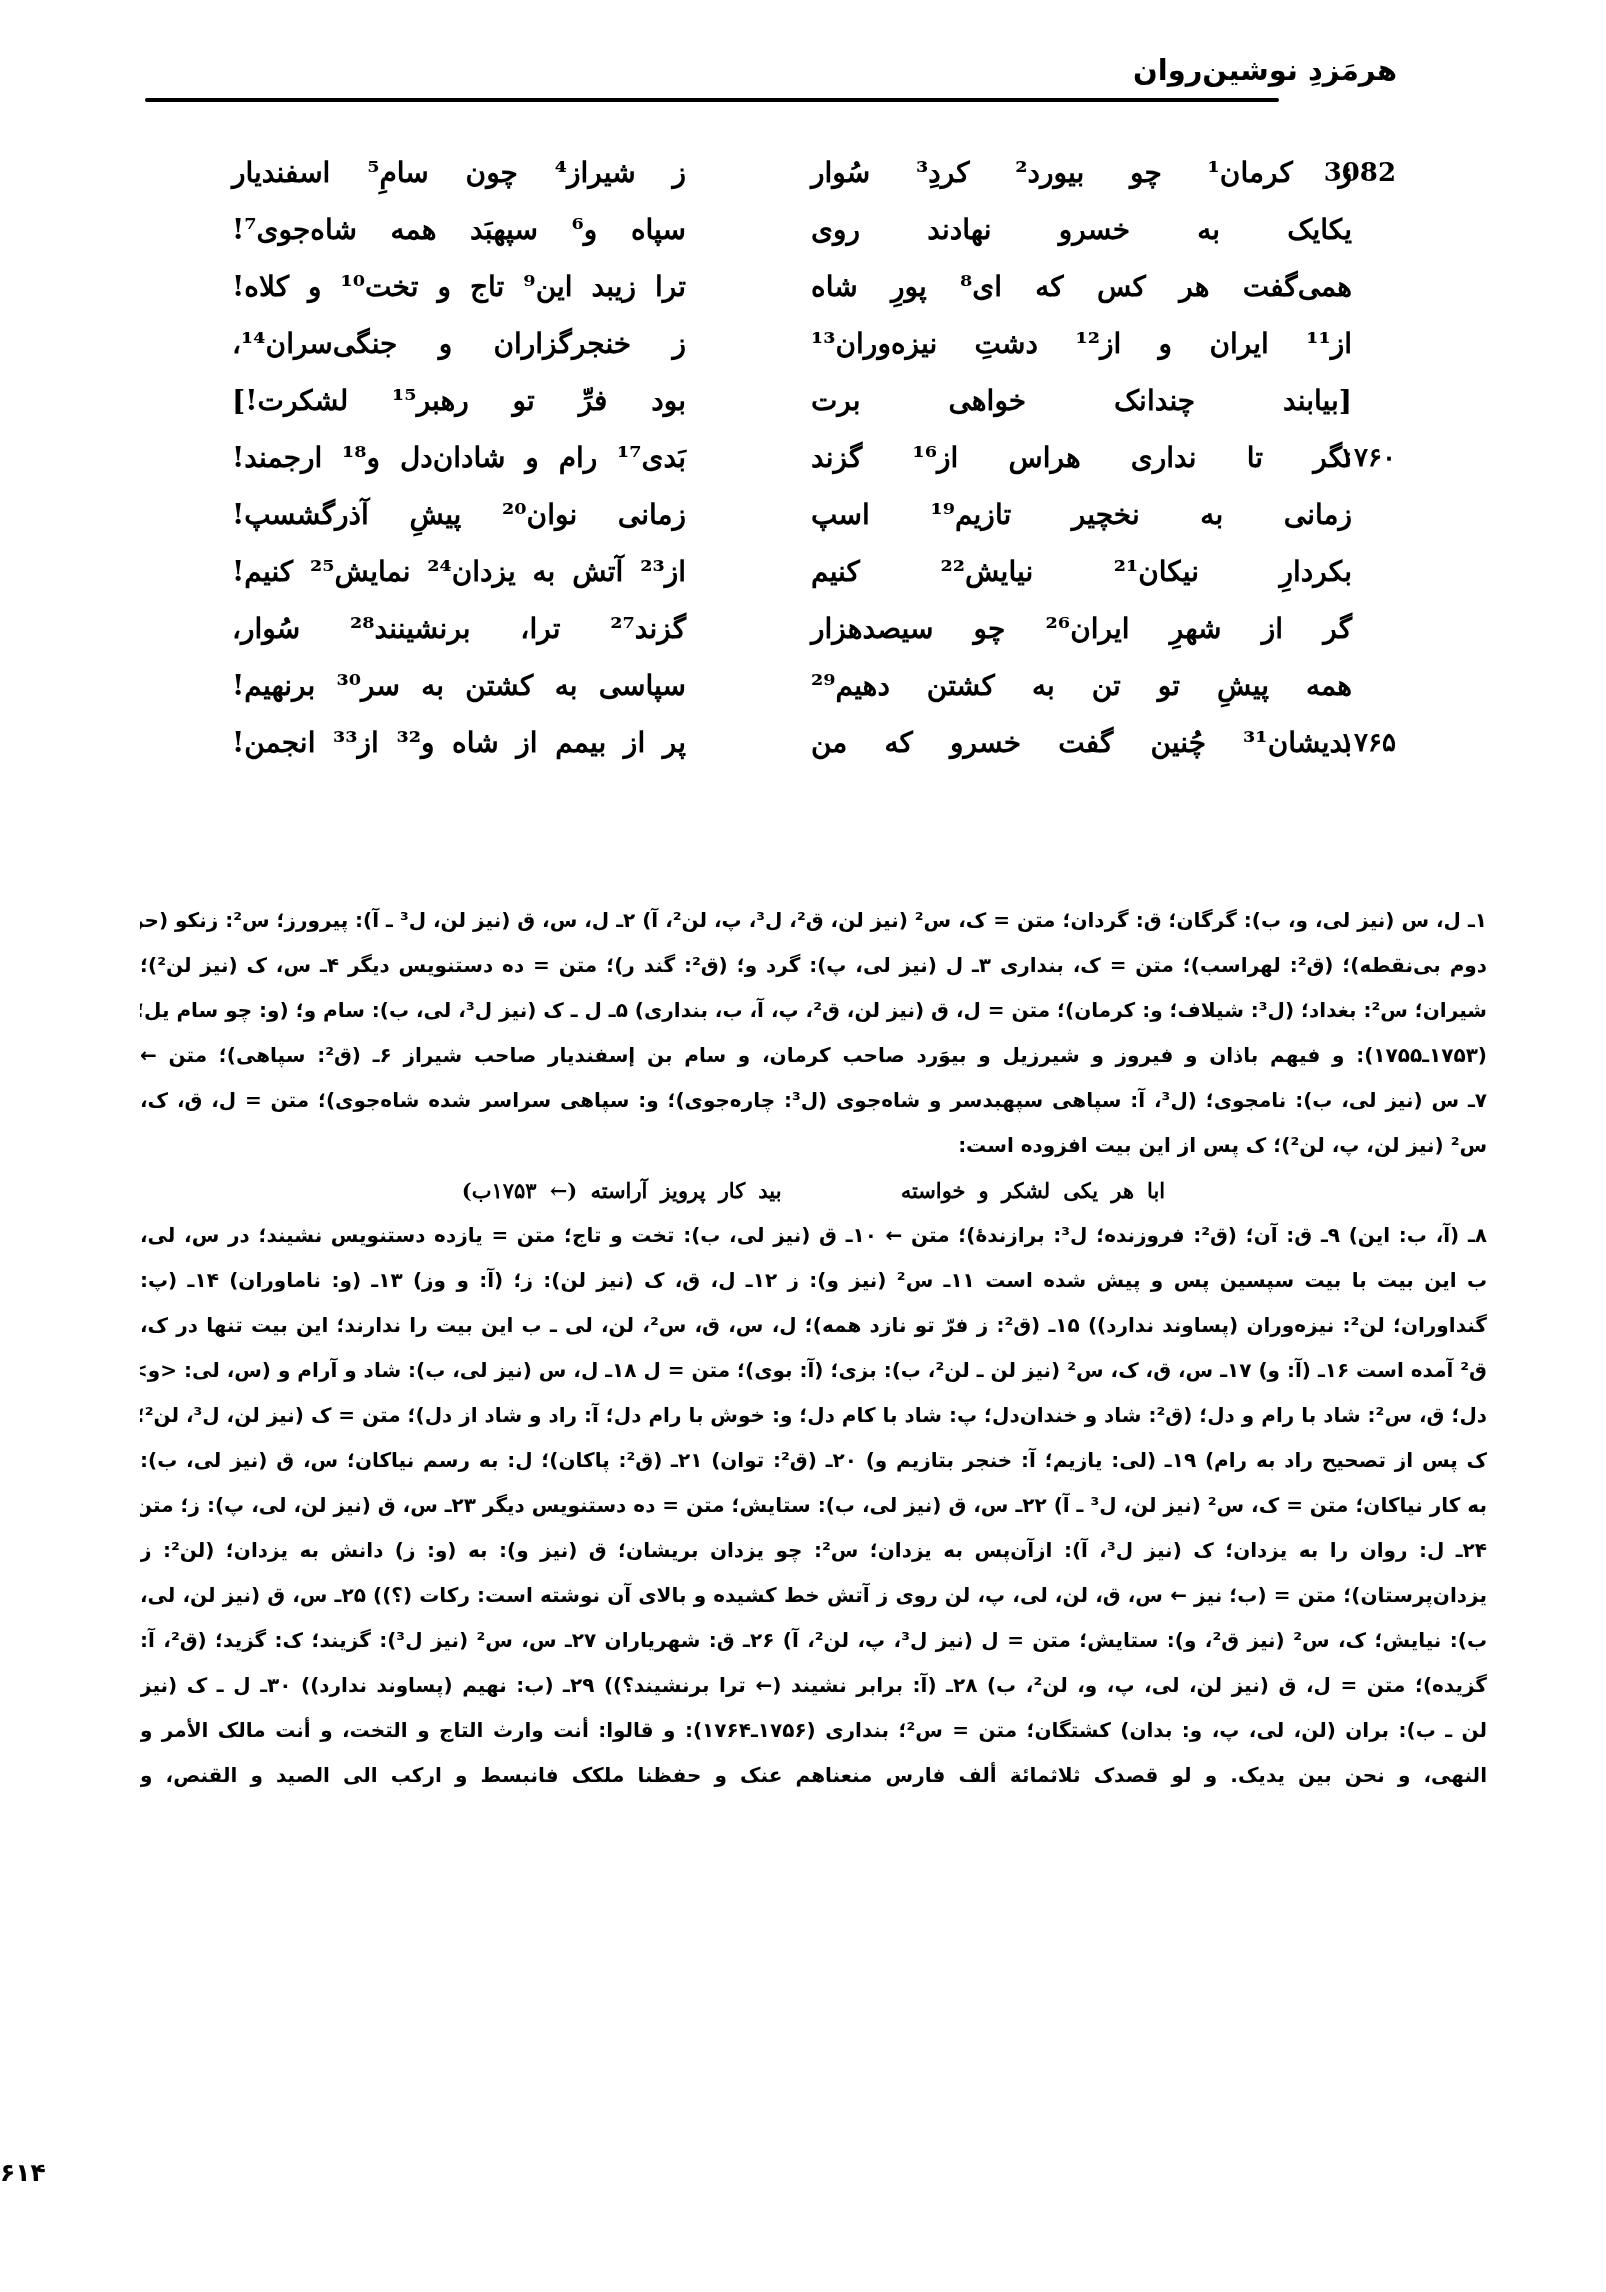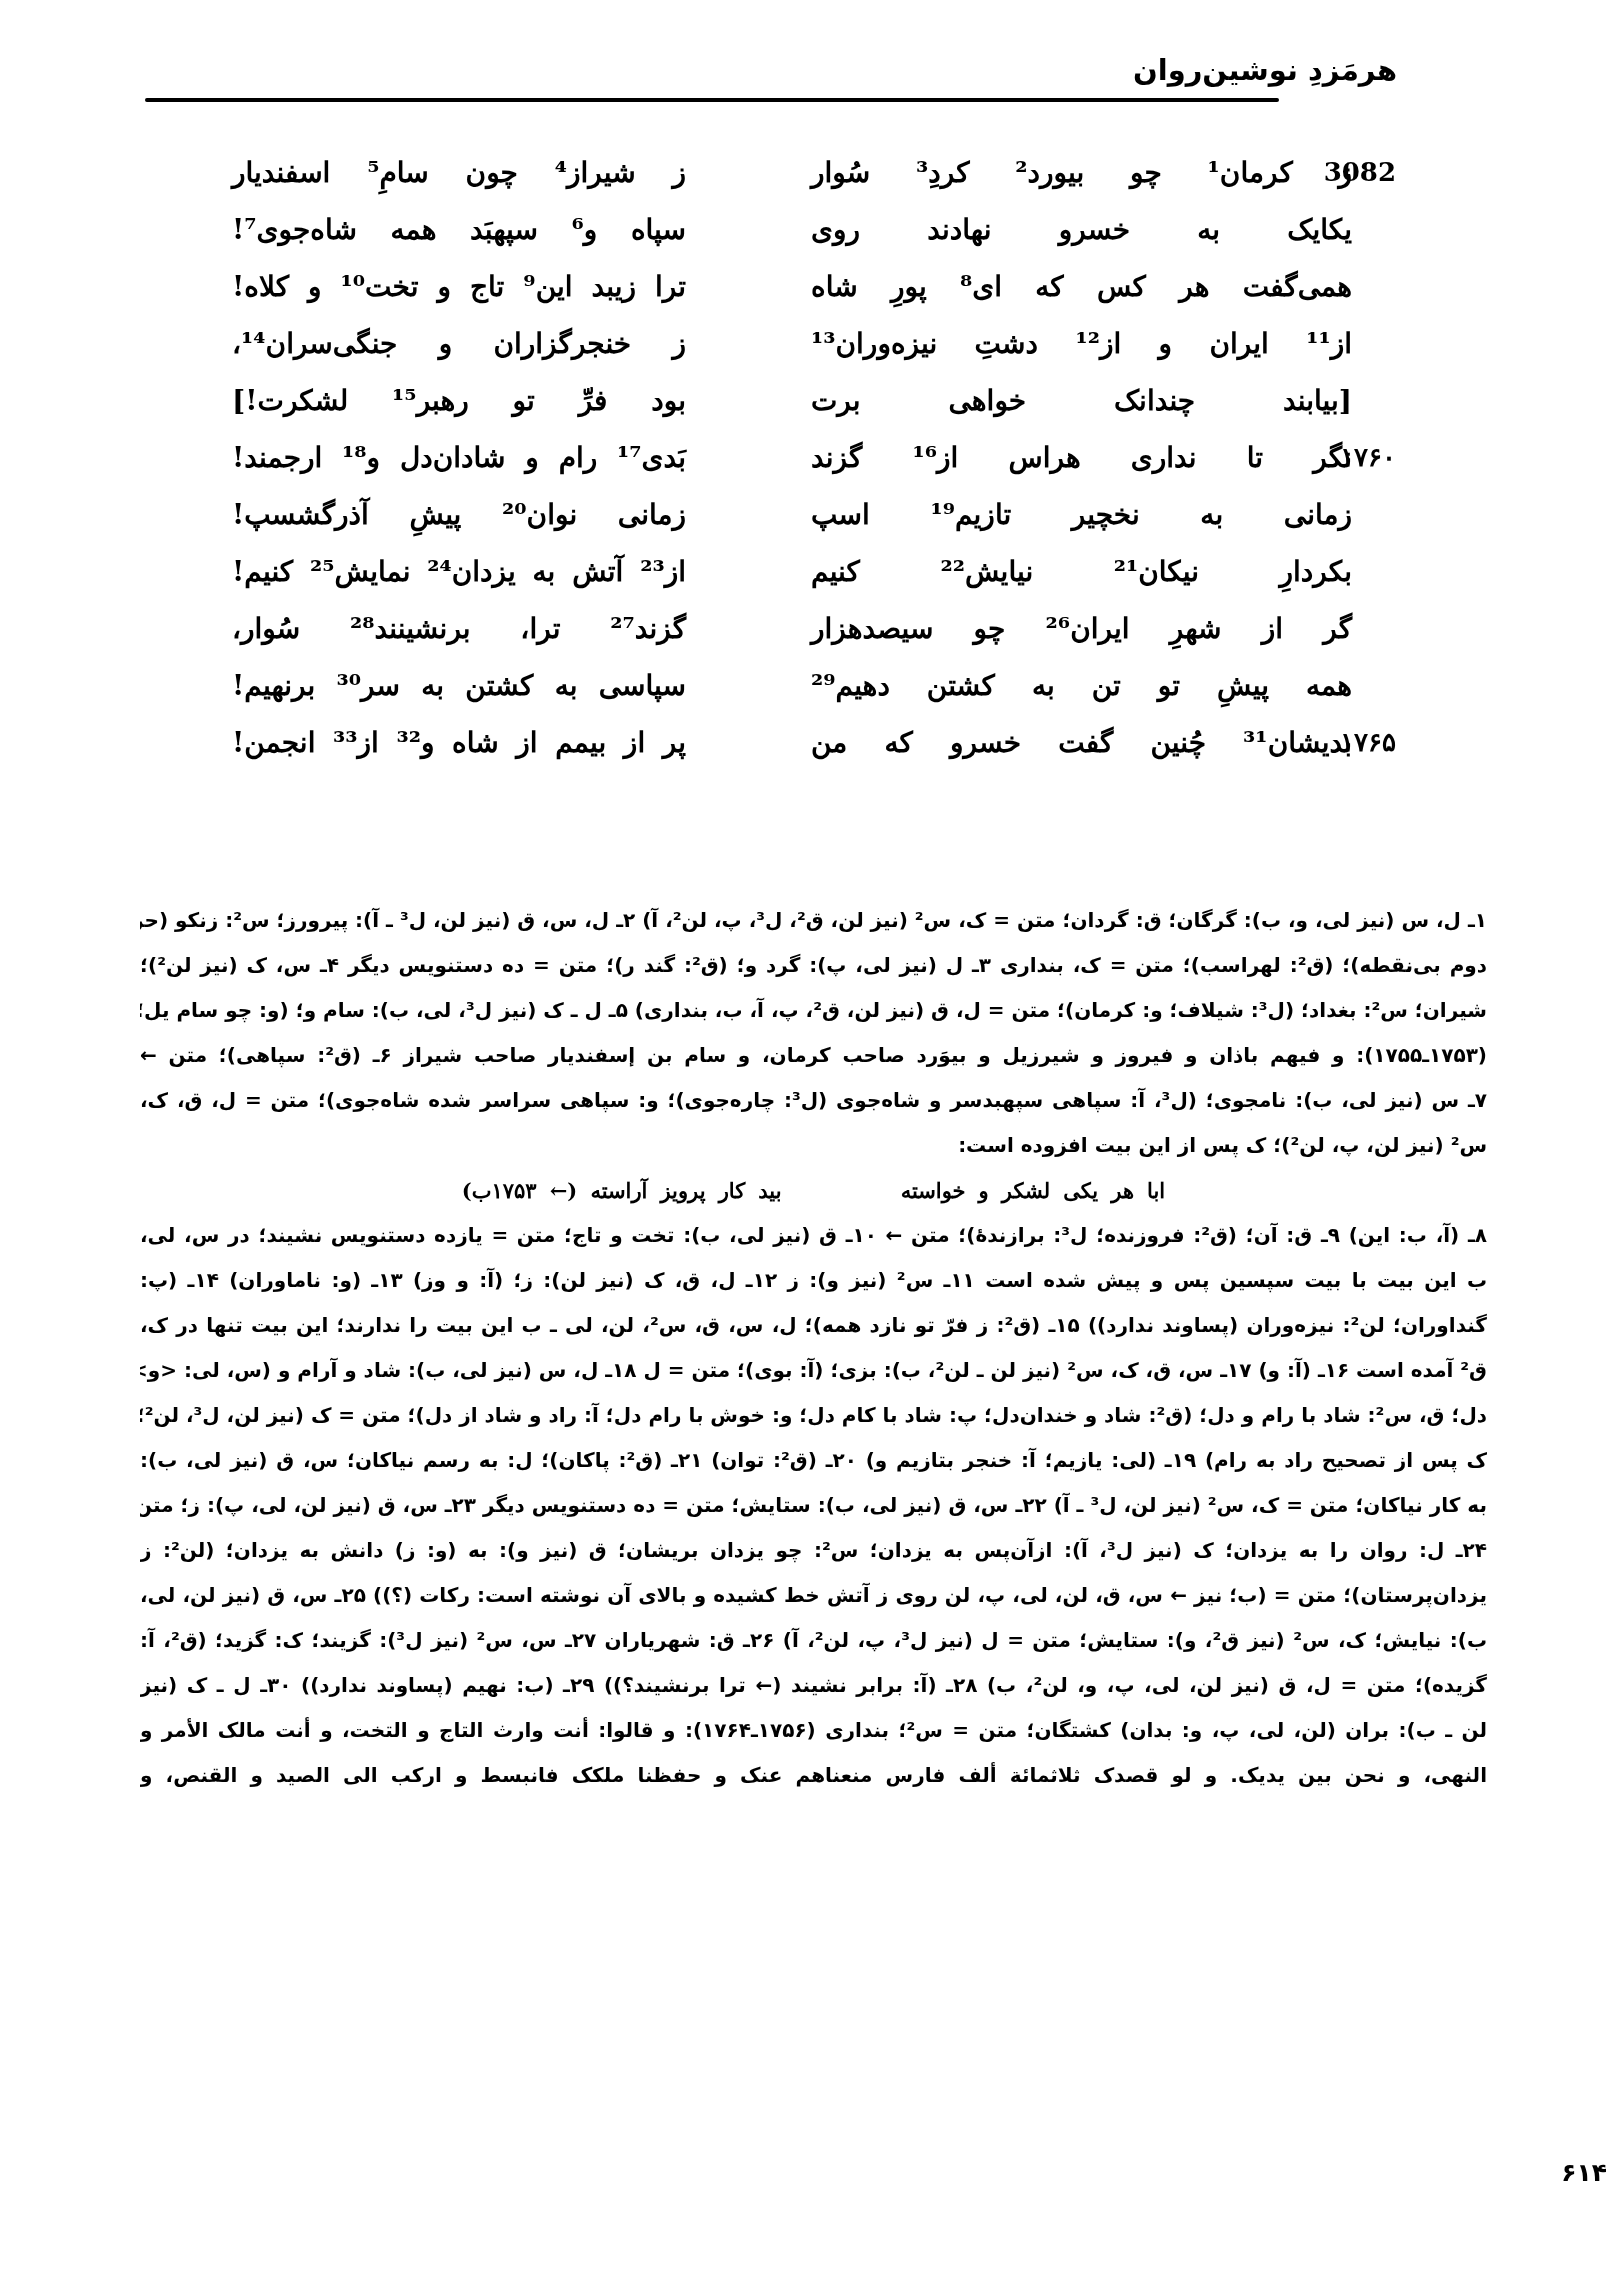--- a/index.html
+++ b/index.html
@@ -37,21 +37,21 @@
     line-height: 45px; text-align: justify;
   }
   .note-line { height: 45px; white-space: nowrap; overflow: hidden; text-align: justify; text-align-last: justify; }
   .note-line.last { text-align-last: right; }
   .note-line.quote {
     text-align: center; text-align-last: center; font-size: 21px;
     font-family: "DejaVu Serif", serif; word-spacing: 5.8px;
   }
   .quote .q1 { display: inline-block; margin-left: 106px; }
   .page-number {
-    position: absolute; top: 2158px; left: 0; width: 1607px; text-align: right;
+    position: absolute; top: 2158px; left: 0; width: 1607px; text-align: left;
     font-family: "DejaVu Sans", sans-serif; font-weight: bold; font-size: 25px;
   }
 </style>
 </head>
 <body>
 
 <div class="page">
 
   <div class="running-head">هرمَزدِ نوشین‌روان</div>
   <div class="head-rule"></div>

